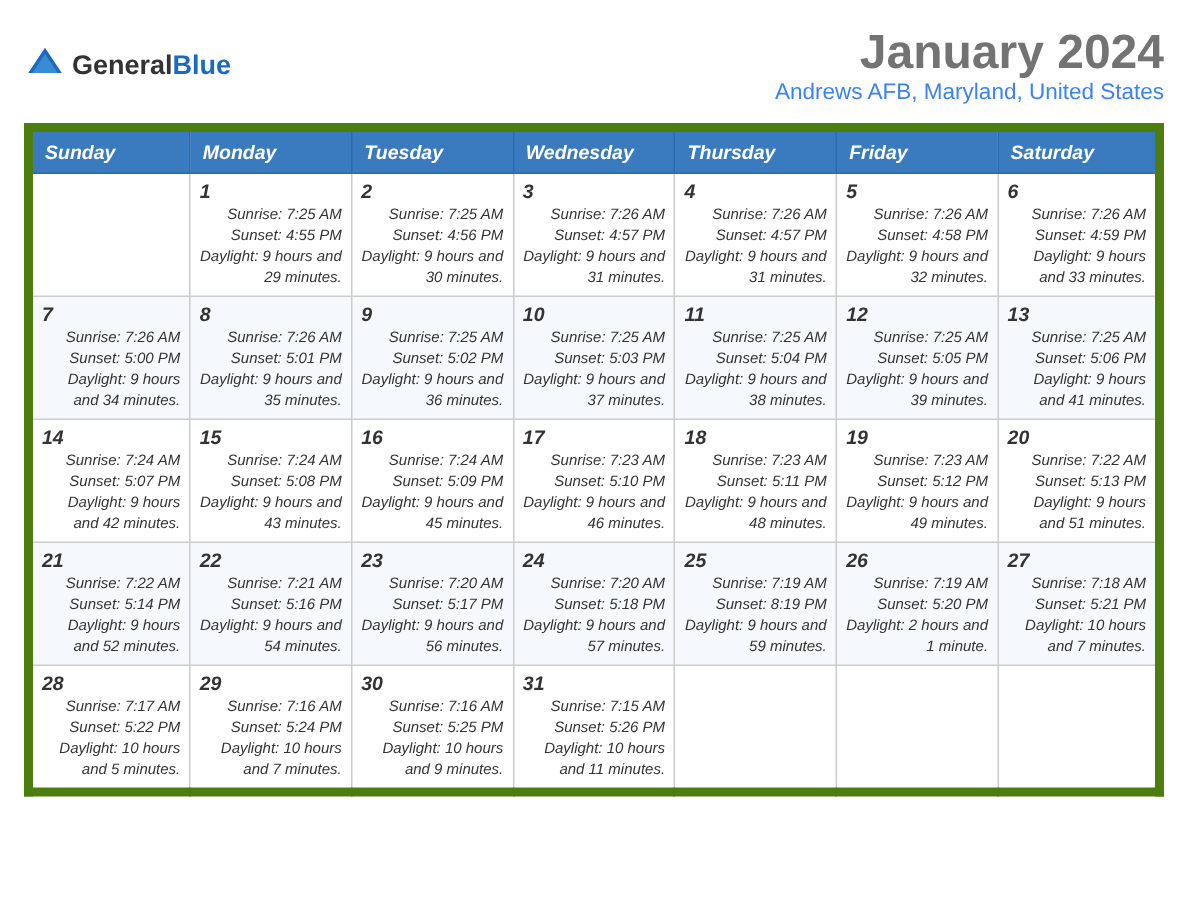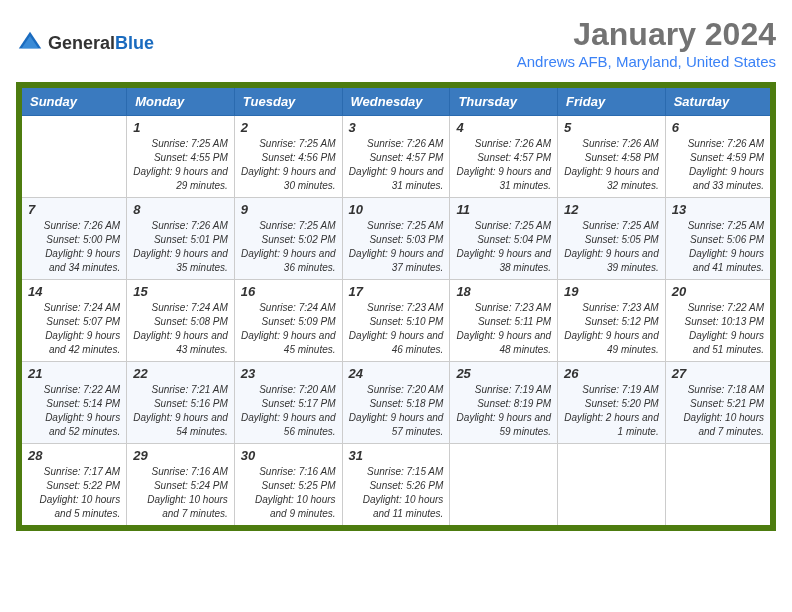--- a/index.html
+++ b/index.html
@@ -278,21 +278,21 @@
           <div class="day-info">
             <div>Sunrise: 7:23 AM</div>
             <div>Sunset: 5:12 PM</div>
             <div>Daylight: 9 hours and 49 minutes.</div>
           </div>
         </td>
         <td>
           <span class="day-number">20</span>
           <div class="day-info">
             <div>Sunrise: 7:22 AM</div>
-            <div>Sunset: 10:13 PM</div>
+            <div>Sunset: 5:13 PM</div>
             <div>Daylight: 9 hours and 51 minutes.</div>
           </div>
         </td>
       </tr>
       <tr>
         <td>
           <span class="day-number">21</span>
           <div class="day-info">
             <div>Sunrise: 7:22 AM</div>
             <div>Sunset: 5:14 PM</div>

